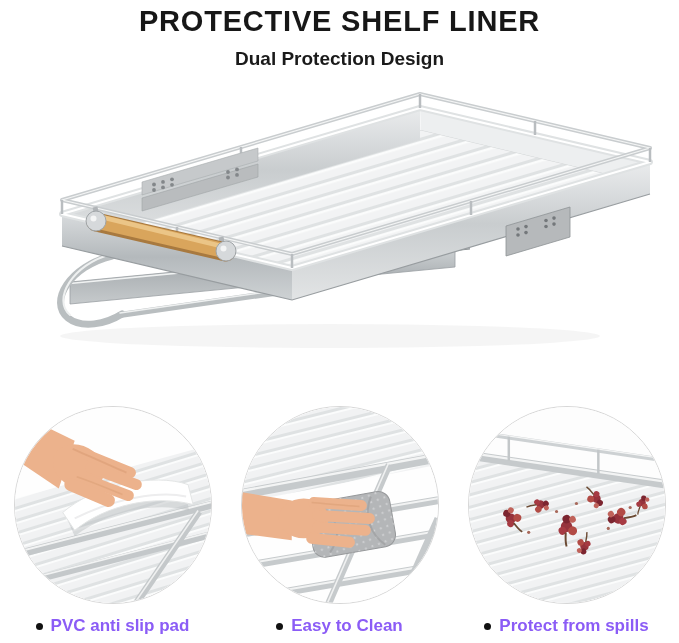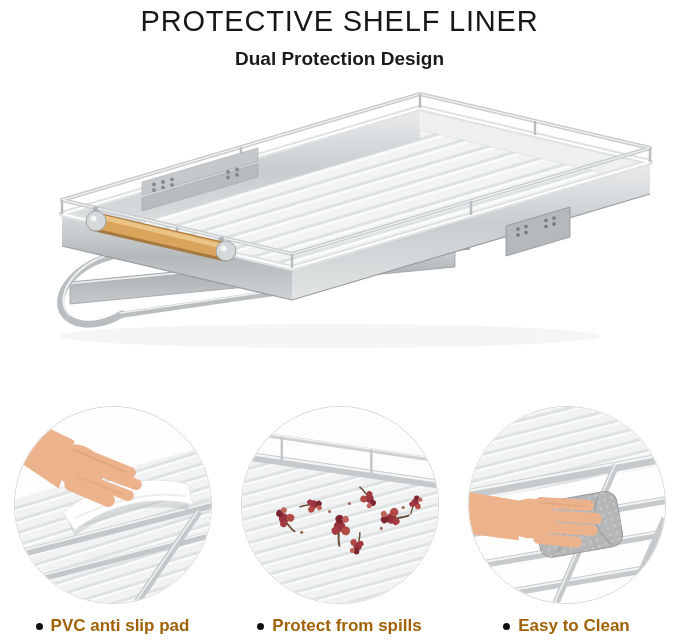--- a/index.html
+++ b/index.html
@@ -3,29 +3,29 @@
 <meta charset="utf-8">
 <style>
   * { box-sizing: border-box; }
   html, body { margin: 0; padding: 0; }
   body {
     width: 679px; height: 643px; background: #ffffff;
     font-family: "Liberation Sans", sans-serif; color: #161616;
   }
   .page { position: relative; width: 679px; height: 643px; overflow: hidden; background: #fff; }
   .header { position: absolute; top: 0; left: 0; width: 100%; text-align: center; }
-  .title { margin: 0; padding-top: 5px; font-size: 29px; font-weight: 400; letter-spacing: 0.8px; color: #171717; }
+  .title { margin: 0; padding-top: 5px; font-size: 29px; font-weight: 700; letter-spacing: 0.8px; color: #171717; }
   .subtitle { margin: 0; padding-top: 10px; font-size: 19px; font-weight: 700; color: #1a1a1a; }
   .hero { position: absolute; top: 86px; left: 0; width: 679px; height: 280px; }
   .hero svg { display: block; }
   .features { position: absolute; top: 406px; left: 0; width: 100%; display: flex; justify-content: center; gap: 29px; }
   .feature { width: 198px; display: flex; flex-direction: column; align-items: center; margin: 0; }
   .photo-circle { width: 198px; height: 198px; border-radius: 50%; border: 1px solid #d7d7d7; overflow: hidden; background: #fdfdfd; }
   .photo-circle svg { display: block; width: 100%; height: 100%; }
-  .caption { display: flex; align-items: center; gap: 8px; margin-top: 12px; font-size: 17px; font-weight: 700; color: #a16207; }
+  .caption { display: flex; align-items: center; gap: 8px; margin-top: 12px; font-size: 17px; font-weight: 700; color: #8b5cf6; }
   .dot { width: 7px; height: 7px; border-radius: 50%; background: #111; flex: 0 0 auto; }
 </style>
 </head>
 <body>
 
 <div class="page">
 
   <div class="header">
     <h1 class="title">PROTECTIVE SHELF LINER</h1>
     <p class="subtitle">Dual Protection Design</p>
@@ -195,20 +195,75 @@
       <figcaption class="caption">
         <span class="dot"></span>
         <span>PVC anti slip pad</span>
       </figcaption>
     </figure>
 
     <figure class="feature">
       <div class="photo-circle">
         <svg viewBox="0 0 197 197">
           <defs>
+            <pattern id="ribsP2" width="14" height="12" patternUnits="userSpaceOnUse" patternTransform="rotate(-14)">
+              <rect width="14" height="12" fill="#f1f2f3"></rect>
+              <rect width="14" height="3" fill="#dfe2e3"></rect>
+              <rect y="3" width="14" height="2" fill="#fbfcfc"></rect>
+            </pattern>
+            <pattern id="dots2" width="7" height="7" patternUnits="userSpaceOnUse" patternTransform="rotate(-10)">
+              <circle cx="2.2" cy="2.2" r="1.1" fill="#cfd0d2"></circle>
+            </pattern>
+          </defs>
+          <rect width="197" height="197" fill="#fefefe"></rect>
+          <polygon points="0,0 197,0 197,58 0,96" fill="url(#ribsP2)"></polygon>
+          <g>
+            <line x1="-4" y1="88" x2="201" y2="50" stroke="#c6cacc" stroke-width="10"></line>
+            <line x1="-4" y1="85" x2="201" y2="47" stroke="#f3f4f4" stroke-width="2.4"></line>
+          </g>
+          <g>
+            <line x1="-4" y1="128" x2="201" y2="93" stroke="#c6cacc" stroke-width="8"></line>
+            <line x1="-4" y1="126" x2="201" y2="91" stroke="#f2f3f3" stroke-width="2"></line>
+            <line x1="-4" y1="161" x2="201" y2="126" stroke="#c6cacc" stroke-width="8"></line>
+            <line x1="-4" y1="159" x2="201" y2="124" stroke="#f2f3f3" stroke-width="2"></line>
+            <line x1="-4" y1="194" x2="201" y2="159" stroke="#c6cacc" stroke-width="8"></line>
+            <line x1="-4" y1="192" x2="201" y2="157" stroke="#f2f3f3" stroke-width="2"></line>
+            <line x1="86" y1="200" x2="148" y2="58" stroke="#c6cacc" stroke-width="7"></line>
+            <line x1="85" y1="199" x2="147" y2="57" stroke="#f0f1f1" stroke-width="1.6"></line>
+            <line x1="158" y1="200" x2="197" y2="112" stroke="#c6cacc" stroke-width="7"></line>
+          </g>
+          <g transform="rotate(-10 110 118)">
+            <rect x="68" y="90" width="84" height="56" rx="12" fill="#b4b6b8" stroke="#97999b" stroke-width="1"></rect>
+            <rect x="68" y="90" width="84" height="56" rx="12" fill="url(#dots2)"></rect>
+            <path d="M84,96 C98,112 98,128 84,142" stroke="#9c9ea0" stroke-width="2" fill="none" opacity="0.7"></path>
+            <path d="M134,94 C124,110 126,130 140,144" stroke="#9c9ea0" stroke-width="2" fill="none" opacity="0.7"></path>
+          </g>
+          <g>
+            <polygon points="-10,84 50,94 50,134 -10,126" fill="#ecb28c"></polygon>
+            <ellipse cx="62" cy="112" rx="25" ry="20" fill="#ecb28c"></ellipse>
+            <g stroke="#ecb28c" stroke-width="11" stroke-linecap="round">
+              <line x1="72" y1="96" x2="120" y2="99"></line>
+              <line x1="76" y1="109" x2="128" y2="112"></line>
+              <line x1="76" y1="121" x2="124" y2="124"></line>
+              <line x1="70" y1="132" x2="108" y2="136"></line>
+            </g>
+            <path d="M70,96 C90,98 108,99 118,100" stroke="#d89b72" stroke-width="1.5" opacity="0.5" fill="none"></path>
+          </g>
+        </svg>
+      </div>
+      <figcaption class="caption">
+        <span class="dot"></span>
+        <span>Easy to Clean</span>
+      </figcaption>
+    </figure>
+
+    <figure class="feature">
+      <div class="photo-circle">
+        <svg viewBox="0 0 197 197">
+          <defs>
             <pattern id="ribsP3" width="14" height="12" patternUnits="userSpaceOnUse" patternTransform="rotate(-15)">
               <rect width="14" height="12" fill="#f1f2f3"></rect>
               <rect width="14" height="3" fill="#dfe2e3"></rect>
               <rect y="3" width="14" height="2" fill="#fbfcfc"></rect>
             </pattern>
             <g id="flw">
               <circle r="4.6" fill="#96333c"></circle>
               <circle cx="5.5" cy="-2.5" r="3.6" fill="#b24b45"></circle>
               <circle cx="-5" cy="-3" r="3.3" fill="#7c2530"></circle>
               <circle cx="1.5" cy="4.5" r="3.2" fill="#a63a42"></circle>
@@ -243,69 +298,14 @@
             </g>
           </g>
         </svg>
       </div>
       <figcaption class="caption">
         <span class="dot"></span>
         <span>Protect from spills</span>
       </figcaption>
     </figure>
 
-    <figure class="feature">
-      <div class="photo-circle">
-        <svg viewBox="0 0 197 197">
-          <defs>
-            <pattern id="ribsP2" width="14" height="12" patternUnits="userSpaceOnUse" patternTransform="rotate(-14)">
-              <rect width="14" height="12" fill="#f1f2f3"></rect>
-              <rect width="14" height="3" fill="#dfe2e3"></rect>
-              <rect y="3" width="14" height="2" fill="#fbfcfc"></rect>
-            </pattern>
-            <pattern id="dots2" width="7" height="7" patternUnits="userSpaceOnUse" patternTransform="rotate(-10)">
-              <circle cx="2.2" cy="2.2" r="1.1" fill="#cfd0d2"></circle>
-            </pattern>
-          </defs>
-          <rect width="197" height="197" fill="#fefefe"></rect>
-          <polygon points="0,0 197,0 197,58 0,96" fill="url(#ribsP2)"></polygon>
-          <g>
-            <line x1="-4" y1="88" x2="201" y2="50" stroke="#c6cacc" stroke-width="10"></line>
-            <line x1="-4" y1="85" x2="201" y2="47" stroke="#f3f4f4" stroke-width="2.4"></line>
-          </g>
-          <g>
-            <line x1="-4" y1="128" x2="201" y2="93" stroke="#c6cacc" stroke-width="8"></line>
-            <line x1="-4" y1="126" x2="201" y2="91" stroke="#f2f3f3" stroke-width="2"></line>
-            <line x1="-4" y1="161" x2="201" y2="126" stroke="#c6cacc" stroke-width="8"></line>
-            <line x1="-4" y1="159" x2="201" y2="124" stroke="#f2f3f3" stroke-width="2"></line>
-            <line x1="-4" y1="194" x2="201" y2="159" stroke="#c6cacc" stroke-width="8"></line>
-            <line x1="-4" y1="192" x2="201" y2="157" stroke="#f2f3f3" stroke-width="2"></line>
-            <line x1="86" y1="200" x2="148" y2="58" stroke="#c6cacc" stroke-width="7"></line>
-            <line x1="85" y1="199" x2="147" y2="57" stroke="#f0f1f1" stroke-width="1.6"></line>
-            <line x1="158" y1="200" x2="197" y2="112" stroke="#c6cacc" stroke-width="7"></line>
-          </g>
-          <g transform="rotate(-10 110 118)">
-            <rect x="68" y="90" width="84" height="56" rx="12" fill="#b4b6b8" stroke="#97999b" stroke-width="1"></rect>
-            <rect x="68" y="90" width="84" height="56" rx="12" fill="url(#dots2)"></rect>
-            <path d="M84,96 C98,112 98,128 84,142" stroke="#9c9ea0" stroke-width="2" fill="none" opacity="0.7"></path>
-            <path d="M134,94 C124,110 126,130 140,144" stroke="#9c9ea0" stroke-width="2" fill="none" opacity="0.7"></path>
-          </g>
-          <g>
-            <polygon points="-10,84 50,94 50,134 -10,126" fill="#ecb28c"></polygon>
-            <ellipse cx="62" cy="112" rx="25" ry="20" fill="#ecb28c"></ellipse>
-            <g stroke="#ecb28c" stroke-width="11" stroke-linecap="round">
-              <line x1="72" y1="96" x2="120" y2="99"></line>
-              <line x1="76" y1="109" x2="128" y2="112"></line>
-              <line x1="76" y1="121" x2="124" y2="124"></line>
-              <line x1="70" y1="132" x2="108" y2="136"></line>
-            </g>
-            <path d="M70,96 C90,98 108,99 118,100" stroke="#d89b72" stroke-width="1.5" opacity="0.5" fill="none"></path>
-          </g>
-        </svg>
-      </div>
-      <figcaption class="caption">
-        <span class="dot"></span>
-        <span>Easy to Clean</span>
-      </figcaption>
-    </figure>
-
   </div>
 </div>
 
 </body></html>

